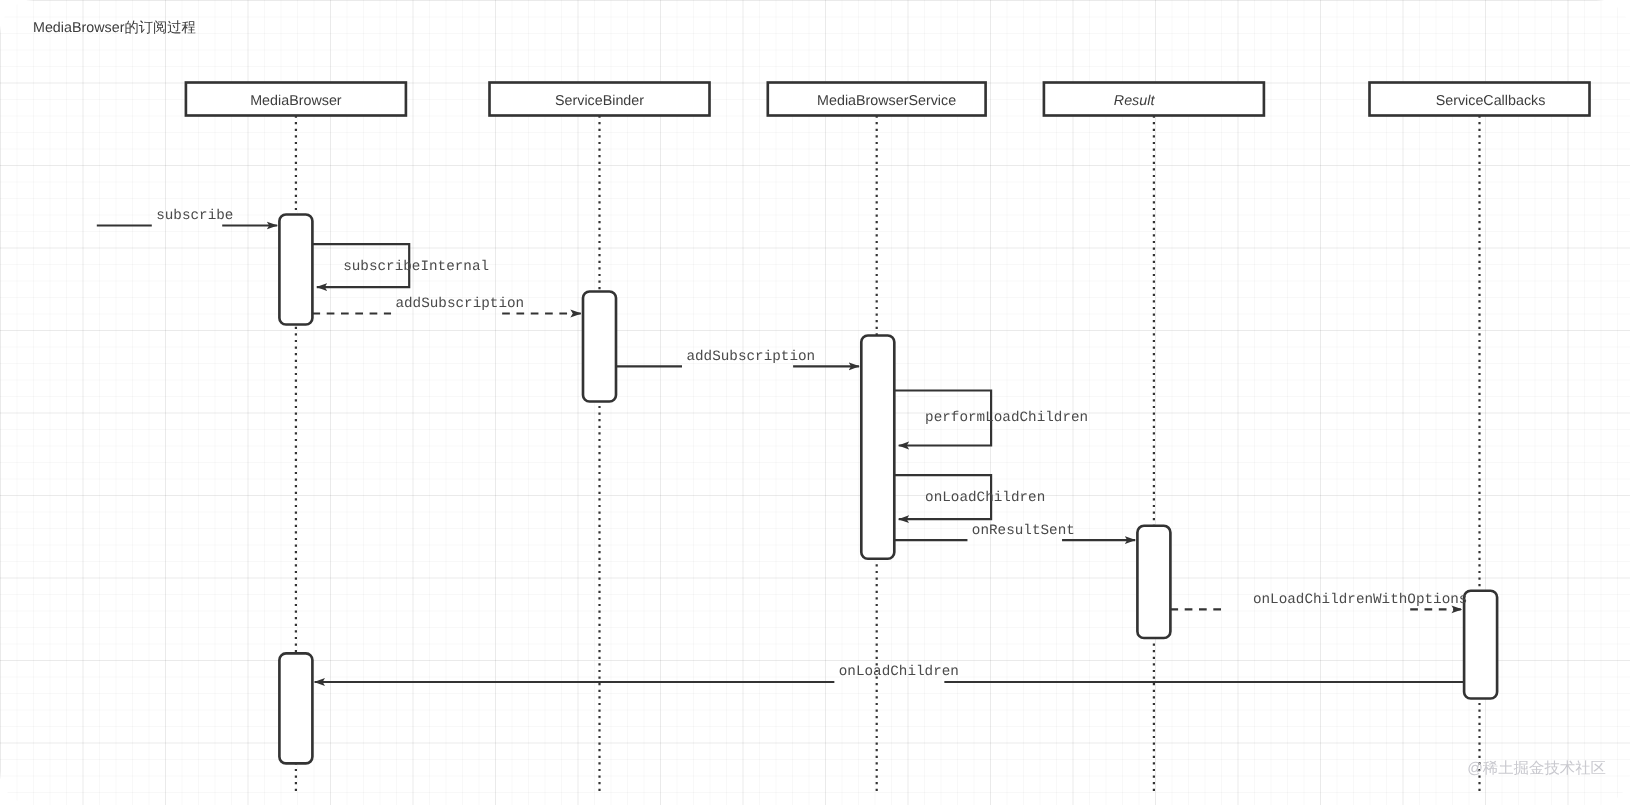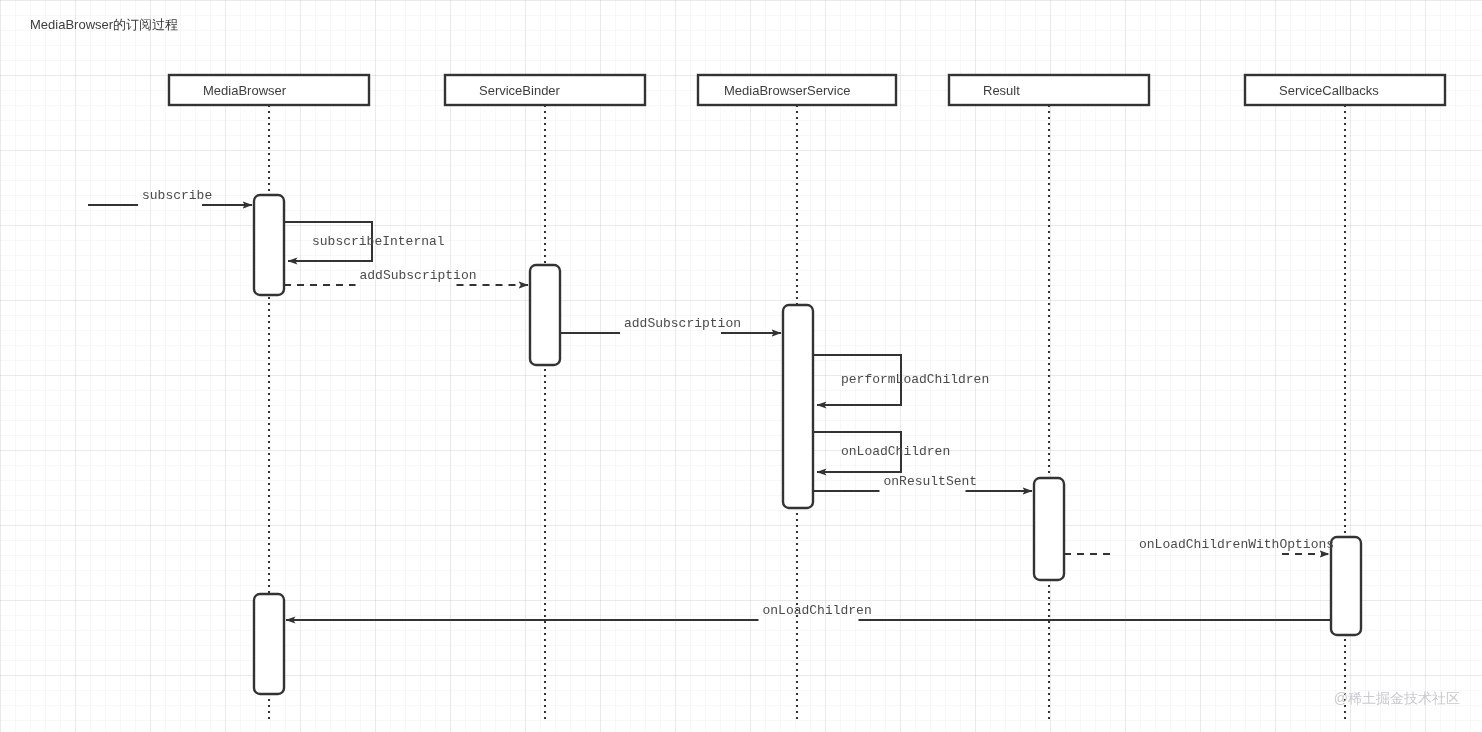--- a/index.html
+++ b/index.html
@@ -14,20 +14,21 @@
     overflow: hidden;
     background-color: #ffffff;
     background-image:
       linear-gradient(to right, rgba(0,0,0,0.055) 1px, transparent 1px),
       linear-gradient(to bottom, rgba(0,0,0,0.055) 1px, transparent 1px),
       linear-gradient(to right, rgba(0,0,0,0.028) 1px, transparent 1px),
       linear-gradient(to bottom, rgba(0,0,0,0.028) 1px, transparent 1px);
     background-size: 75px 75px, 75px 75px, 15px 15px, 15px 15px;
     background-position: 0 0, 0 0, 0 0, 0 0;
     font-family: "Liberation Sans", sans-serif;
+    border-radius: 31px;
   }
   #diagram-svg {
     position: absolute;
     left: 0;
     top: 0;
     width: 1482px;
     height: 732px;
   }
   .diagram-title {
     position: absolute;
@@ -44,24 +45,24 @@
     bottom: 24px;
     font-size: 14px;
     color: #c9c9cf;
     white-space: nowrap;
     font-family: "Liberation Sans", sans-serif;
   }
   .participant-label {
     position: absolute;
     font-size: 13px;
     color: #3d3d3d;
+    text-align: center;
     white-space: nowrap;
     font-family: "Liberation Sans", sans-serif;
     pointer-events: none;
-    margin-left: 34px;
   }
   .msg-label {
     position: absolute;
     font-size: 13px;
     color: #4a4a4a;
     white-space: nowrap;
     background: transparent;
     font-family: Liberation Mono, monospace;
     pointer-events: none;
   }
@@ -120,21 +121,21 @@
         <line x1="1282" y1="554" x2="1329" y2="554" stroke="#333333" stroke-width="2" stroke-dasharray="7 6" marker-end="url(#arrowhead)"></line>
         <line x1="758.5" y1="620" x2="286" y2="620" stroke="#333333" stroke-width="2" marker-end="url(#arrowhead-left)"></line>
         <line x1="858.5" y1="620" x2="1331" y2="620" stroke="#333333" stroke-width="2"></line>
       </g>
   </svg>
 
   <div id="labels-layer">
       <div class="participant-label" style="left: 169px; width: 200px; top: 83px;">MediaBrowser</div>
       <div class="participant-label" style="left: 445px; width: 200px; top: 83px;">ServiceBinder</div>
       <div class="participant-label" style="left: 690px; width: 232px; top: 83px;">MediaBrowserService</div>
-      <div class="participant-label" style="left: 949px; width: 164px; top: 83px;">Result</div>
+      <div class="participant-label" style="left: 949px; width: 164px; top: 83px; font-style: italic;">Result</div>
       <div class="participant-label" style="left: 1245px; width: 220px; top: 83px;">ServiceCallbacks</div>
       <div class="msg-label" style="left: 142px; top: 188px;">subscribe</div>
       <div class="msg-label" style="left: 312px; top: 233.5px;">subscribeInternal</div>
       <div class="msg-label" style="left: 359.5px; top: 268px;">addSubscription</div>
       <div class="msg-label" style="left: 624px; top: 316px;">addSubscription</div>
       <div class="msg-label" style="left: 841px; top: 372px;">performLoadChildren</div>
       <div class="msg-label" style="left: 841px; top: 444px;">onLoadChildren</div>
       <div class="msg-label" style="left: 883.5px; top: 474px;">onResultSent</div>
       <div class="msg-label" style="left: 1115px; top: 537px; margin-left: 24px;">onLoadChildrenWithOptions</div>
       <div class="msg-label" style="left: 762.5px; top: 603px;">onLoadChildren</div>

